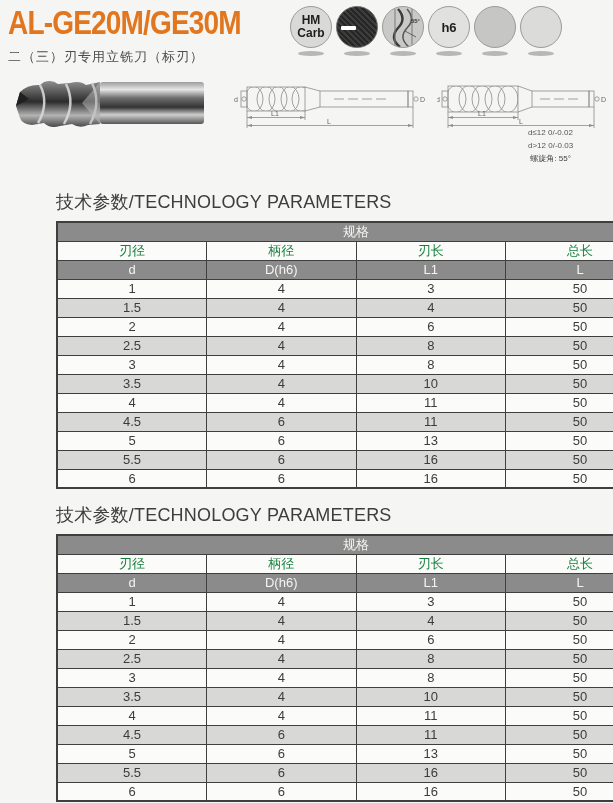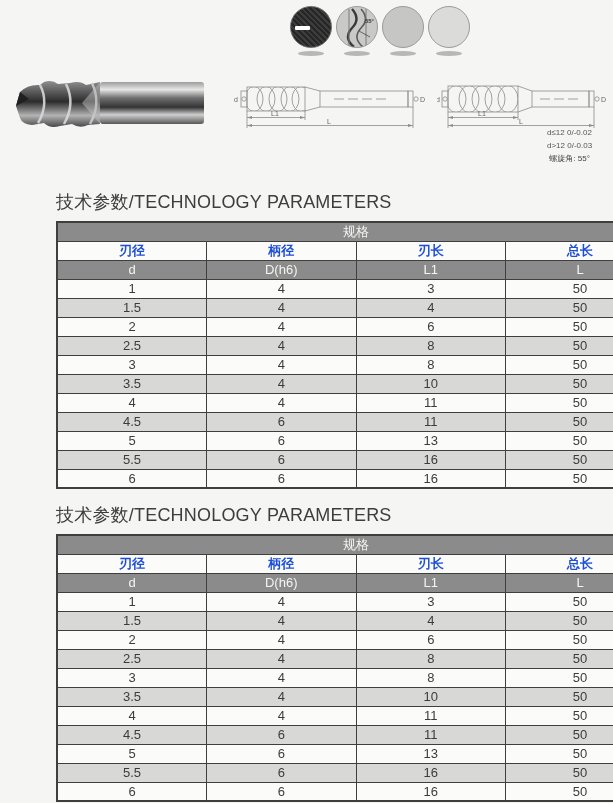--- a/index.html
+++ b/index.html
@@ -45,63 +45,78 @@
   .b-helix .deg{position:absolute;right:3px;top:11px;font-size:6px;font-weight:bold;color:#333;}
   .b-plain1{background:#c6c6c4;}
   .b-plain2{background:#dbdbd9;}
   .badge-shadow{width:26px;height:5px;margin:3px auto 0;border-radius:50%;background:#b7b7b5;}
 
   
   .photo{position:absolute;left:8px;top:76px;width:200px;height:54px;}
   .dwg1{position:absolute;left:234px;top:70px;width:196px;height:60px;}
   .dwg2{position:absolute;left:437px;top:70px;width:173px;height:60px;}
   .dwg text{font-size:7px;fill:#666;font-family:"Liberation Sans",sans-serif;}
-  .notes{position:absolute;left:547px;top:127px;font-size:8px;line-height:1.6;color:#555;white-space:nowrap;}
+  .notes{position:absolute;left:528px;top:127px;font-size:8px;line-height:1.6;color:#555;white-space:nowrap;}
   .notes .note-helix{color:#444;text-align:center;}
 
   
   .section{position:absolute;left:56px;width:600px;margin-top:24px;}
   #section-0{top:166px;}
   #section-1{top:479px;}
   .section-title{font-size:18px;font-weight:normal;color:#3d3d3d;margin-bottom:7px;letter-spacing:.2px;}
   table{width:100%;border-collapse:collapse;table-layout:fixed;border:2px solid var(--border);}
   th,td{
     border:1px solid var(--border);height:19px;text-align:center;
     font-size:13px;font-weight:normal;color:#3c3c3c;padding:0;line-height:1;
   }
   tr.row-spec th{background:var(--hdr-gray);color:#f4f4f2;}
-  tr.row-cn th{background:var(--row-light);color:#1d4ed8;font-weight:bold;}
+  tr.row-cn th{background:var(--row-light);color:#15803d;}
   tr.row-sym th{background:var(--hdr-gray);color:#f4f4f2;}
   tbody tr:nth-child(odd) td{background:var(--row-light);}
   tbody tr:nth-child(even) td{background:var(--row-shade);}
 </style>
 </head>
 <body>
 
 <div class="page">
 
+  <div class="brand">
+    <div class="brand-title">AL-GE20M/GE30M</div>
+    <div class="brand-sub">二（三）刃专用立铣刀（标刃）</div>
+  </div>
 
   <div class="badges">
+    <div class="badge-wrap">
+      <div class="badge b-hm">
+        <span>HM</span>
+        <span>Carb</span>
+      </div>
+      <div class="badge-shadow"></div>
+    </div>
     <div class="badge-wrap">
       <div class="badge b-carbon">
           <span class="dash"></span>
         </div>
       <div class="badge-shadow"></div>
     </div>
     <div class="badge-wrap">
       <div class="badge b-helix">
         <svg width="42" height="42" viewBox="0 0 42 42">
           <path d="M15,2 q9,10 0,19 q-9,10 2,19" stroke="#3c3c3c" stroke-width="2.4" fill="none"></path>
           <path d="M24,2 q9,10 0,19 q-9,10 2,19" stroke="#5a5a5a" stroke-width="1.6" fill="none"></path>
           <line x1="12" y1="2" x2="12" y2="40" stroke="#7a7a7a" stroke-width="1"></line>
           <line x1="29" y1="2" x2="29" y2="40" stroke="#7a7a7a" stroke-width="1"></line>
           <line x1="22" y1="24" x2="33" y2="30" stroke="#4a4a4a" stroke-width="0.8"></line>
         </svg>
         <span class="deg">55°</span>
       </div>
+      <div class="badge-shadow"></div>
+    </div>
+    <div class="badge-wrap">
+      <div class="badge b-h6">h6</div>
       <div class="badge-shadow"></div>
     </div>
     <div class="badge-wrap">
       <div class="badge b-plain1"></div>
       <div class="badge-shadow"></div>
     </div>
     <div class="badge-wrap">
       <div class="badge b-plain2"></div>
       <div class="badge-shadow"></div>
     </div>

